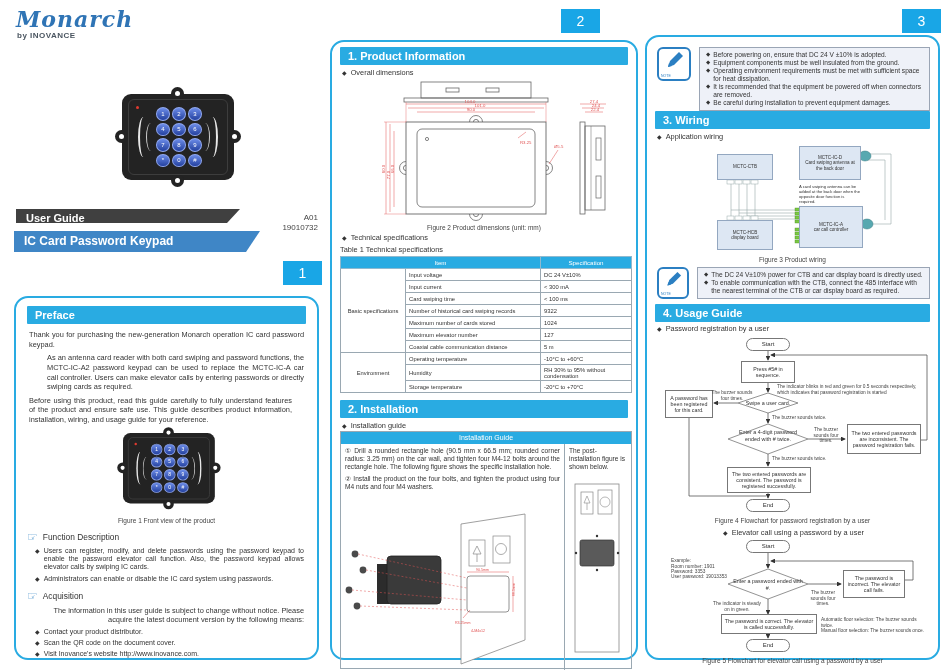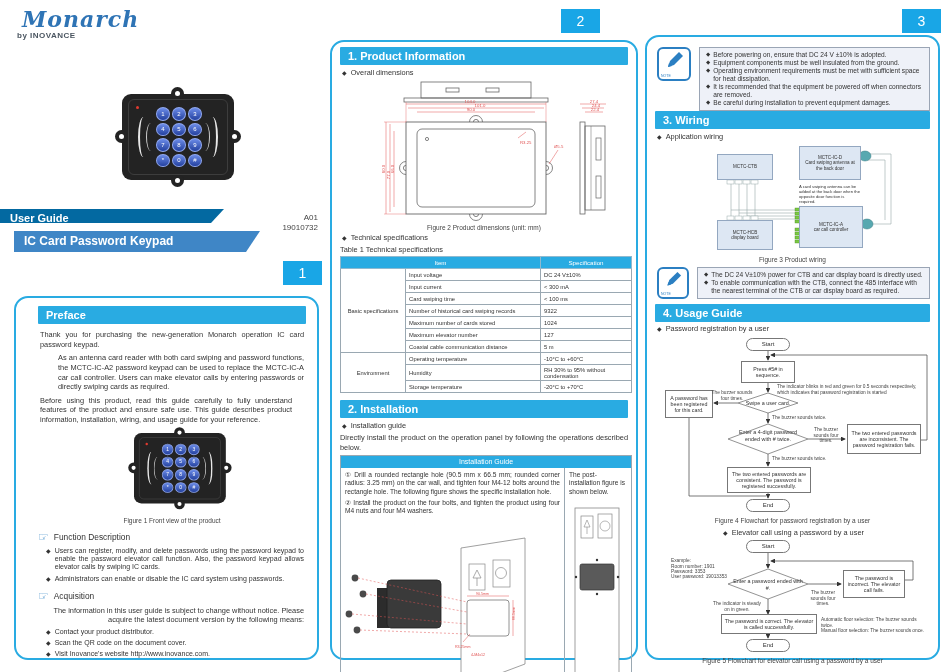--- a/index.html
+++ b/index.html
@@ -49,21 +49,21 @@
   .fc-small{position:absolute;font-size:4.8px;color:#444;line-height:1.12;}
   .wire-box{position:absolute;background:#dde7f3;border:0.8px solid #93a7c0;font-size:4.6px;line-height:1.2;
             display:flex;align-items:center;justify-content:center;text-align:center;box-sizing:border-box;}
   .dimtxt{fill:#e05252;font-size:4.3px;font-family:"Liberation Sans",sans-serif;}
   .redtiny{fill:#e05252;font-size:3.6px;font-family:"Liberation Sans",sans-serif;}
 </style>
 </head>
 <body>
 
 <div style="position:absolute;left:0;top:0;width:325px;height:296px;">
-  <div style="position:absolute;left:16px;top:6px;font-family:'DejaVu Serif',serif;font-weight:bold;font-style:italic;font-size:22px;color:#2f74b5;letter-spacing:1px;margin-left:6px;">Monarch</div>
+  <div style="position:absolute;left:16px;top:6px;font-family:'DejaVu Serif',serif;font-weight:bold;font-style:italic;font-size:22px;color:#2f74b5;letter-spacing:1px;">Monarch</div>
   <div style="position:absolute;left:17px;top:31px;font-size:8px;color:#4a5560;font-weight:bold;letter-spacing:0.5px;">by INOVANCE</div>
 
   <div class="kp" style="left:122px;top:94px;">
     <div class="ear" style="left:49px;top:-7px;"></div>
     <div class="ear" style="left:49px;bottom:-7px;"></div>
     <div class="ear" style="left:-7px;top:36px;"></div>
     <div class="ear" style="right:-7px;top:36px;"></div>
     <div class="face"></div>
     <div class="led"></div>
     <div class="arc" style="left:16px;"></div>
@@ -79,34 +79,34 @@
       <span class="key">6</span>
       <span class="key">7</span>
       <span class="key">8</span>
       <span class="key">9</span>
       <span class="key">*</span>
       <span class="key">0</span>
       <span class="key">#</span>
     </div>
   </div>
 
-  <div class="banner" style="left:0;top:209px;width:224px;height:14px;line-height:19px;font-size:11px;background:#0369a1;
+  <div class="banner" style="left:16px;top:209px;width:224px;height:14px;line-height:19px;font-size:11px;background:#404040;
               clip-path:polygon(0 0,100% 0,calc(100% - 13px) 100%,0 100%);">User Guide</div>
   <div class="banner" style="left:14px;top:231px;width:246px;height:21px;line-height:21px;font-size:12px;background:#3f86c6;
               clip-path:polygon(0 0,100% 0,calc(100% - 14px) 100%,0 100%);">IC Card Password Keypad</div>
 
   <div style="position:absolute;left:230px;top:213px;width:88px;text-align:right;font-size:8px;color:#444;line-height:1.3;">
     <div>A01</div>
     <div>19010732</div>
   </div>
   <div class="pagebox" style="left:283px;top:261px;">1</div>
 </div>
 
 <div class="panel" style="left:14px;top:296px;width:305px;height:364px;">
-  <div style="padding:8px 11px 0 22px;">
+  <div style="padding:8px 11px 0 11px;">
     <div class="sec-header">Preface</div>
     <p style="font-size:7.4px;line-height:1.3;text-align:justify;margin:6px 2px 0 2px;">Thank you for purchasing the new-generation Monarch operation IC card password keypad.</p>
     <p style="font-size:7.4px;line-height:1.3;text-align:justify;margin:4px 2px 0 20px;">As an antenna card reader with both card swiping and password functions, the MCTC-IC-A2 password keypad can be used to replace the MCTC-IC-A car call controller. Users can make elevator calls by entering passwords or directly swiping cards as required.</p>
     <p style="font-size:7.4px;line-height:1.3;text-align:justify;margin:4px 14px 0 2px;">Before using this product, read this guide carefully to fully understand features of the product and ensure safe use. This guide describes product information, installation, wiring, and usage guide for your reference.</p>
 
     <div class="figwrap" style="height:92px;">
       <div style="position:absolute;left:96px;top:8px;transform:scale(0.82);transform-origin:0 0;">
         <div class="kp" style="left:0;top:0;">
           <div class="ear" style="left:49px;top:-7px;"></div>
           <div class="ear" style="left:49px;bottom:-7px;"></div>
@@ -294,21 +294,20 @@
             <td>-20°C to +70°C</td>
           </tr>
       </tbody>
     </table>
 
     <div class="sec-header" style="margin-top:7px;">2. Installation</div>
     <div class="diam-line" style="margin:4px 0 0 2px;">
       <span class="glyph">◆</span>
       <span class="lbl">Installation guide</span>
     </div>
-    <p style="font-size:7.4px;line-height:1.3;text-align:justify;margin:2px 0 3px 0;">Directly install the product on the operation panel by following the operations described below.</p>
 
     <div style="border:0.8px solid #9aa8b2;width:292px;height:238px;box-sizing:border-box;">
       <div style="background:#29abe2;color:#fff;font-size:7px;text-align:center;line-height:12px;height:12px;">Installation Guide</div>
       <div style="display:flex;height:226px;">
         <div style="width:224px;border-right:0.8px solid #9aa8b2;padding:3px 4px;box-sizing:border-box;position:relative;">
           <p style="font-size:6.6px;line-height:1.25;margin:0;text-align:justify;">① Drill a rounded rectangle hole (90.5 mm x 66.5 mm; rounded corner radius: 3.25 mm) on the car wall, and tighten four M4-12 bolts around the rectangle hole. The following figure shows the specific installation hole.</p>
           <p style="font-size:6.6px;line-height:1.25;margin:3px 0 0 0;text-align:justify;">② Install the product on the four bolts, and tighten the product using four M4 nuts and four M4 washers.</p>
           <svg width="214" height="156" viewBox="0 0 214 156" style="position:absolute;left:2px;top:68px;">
             <polygon points="118,12 182,2 182,128 118,152" fill="#fff" stroke="#888" stroke-width="0.8"></polygon>
             <rect x="126" y="28" width="16" height="26" fill="none" stroke="#888" stroke-width="0.7"></rect>

